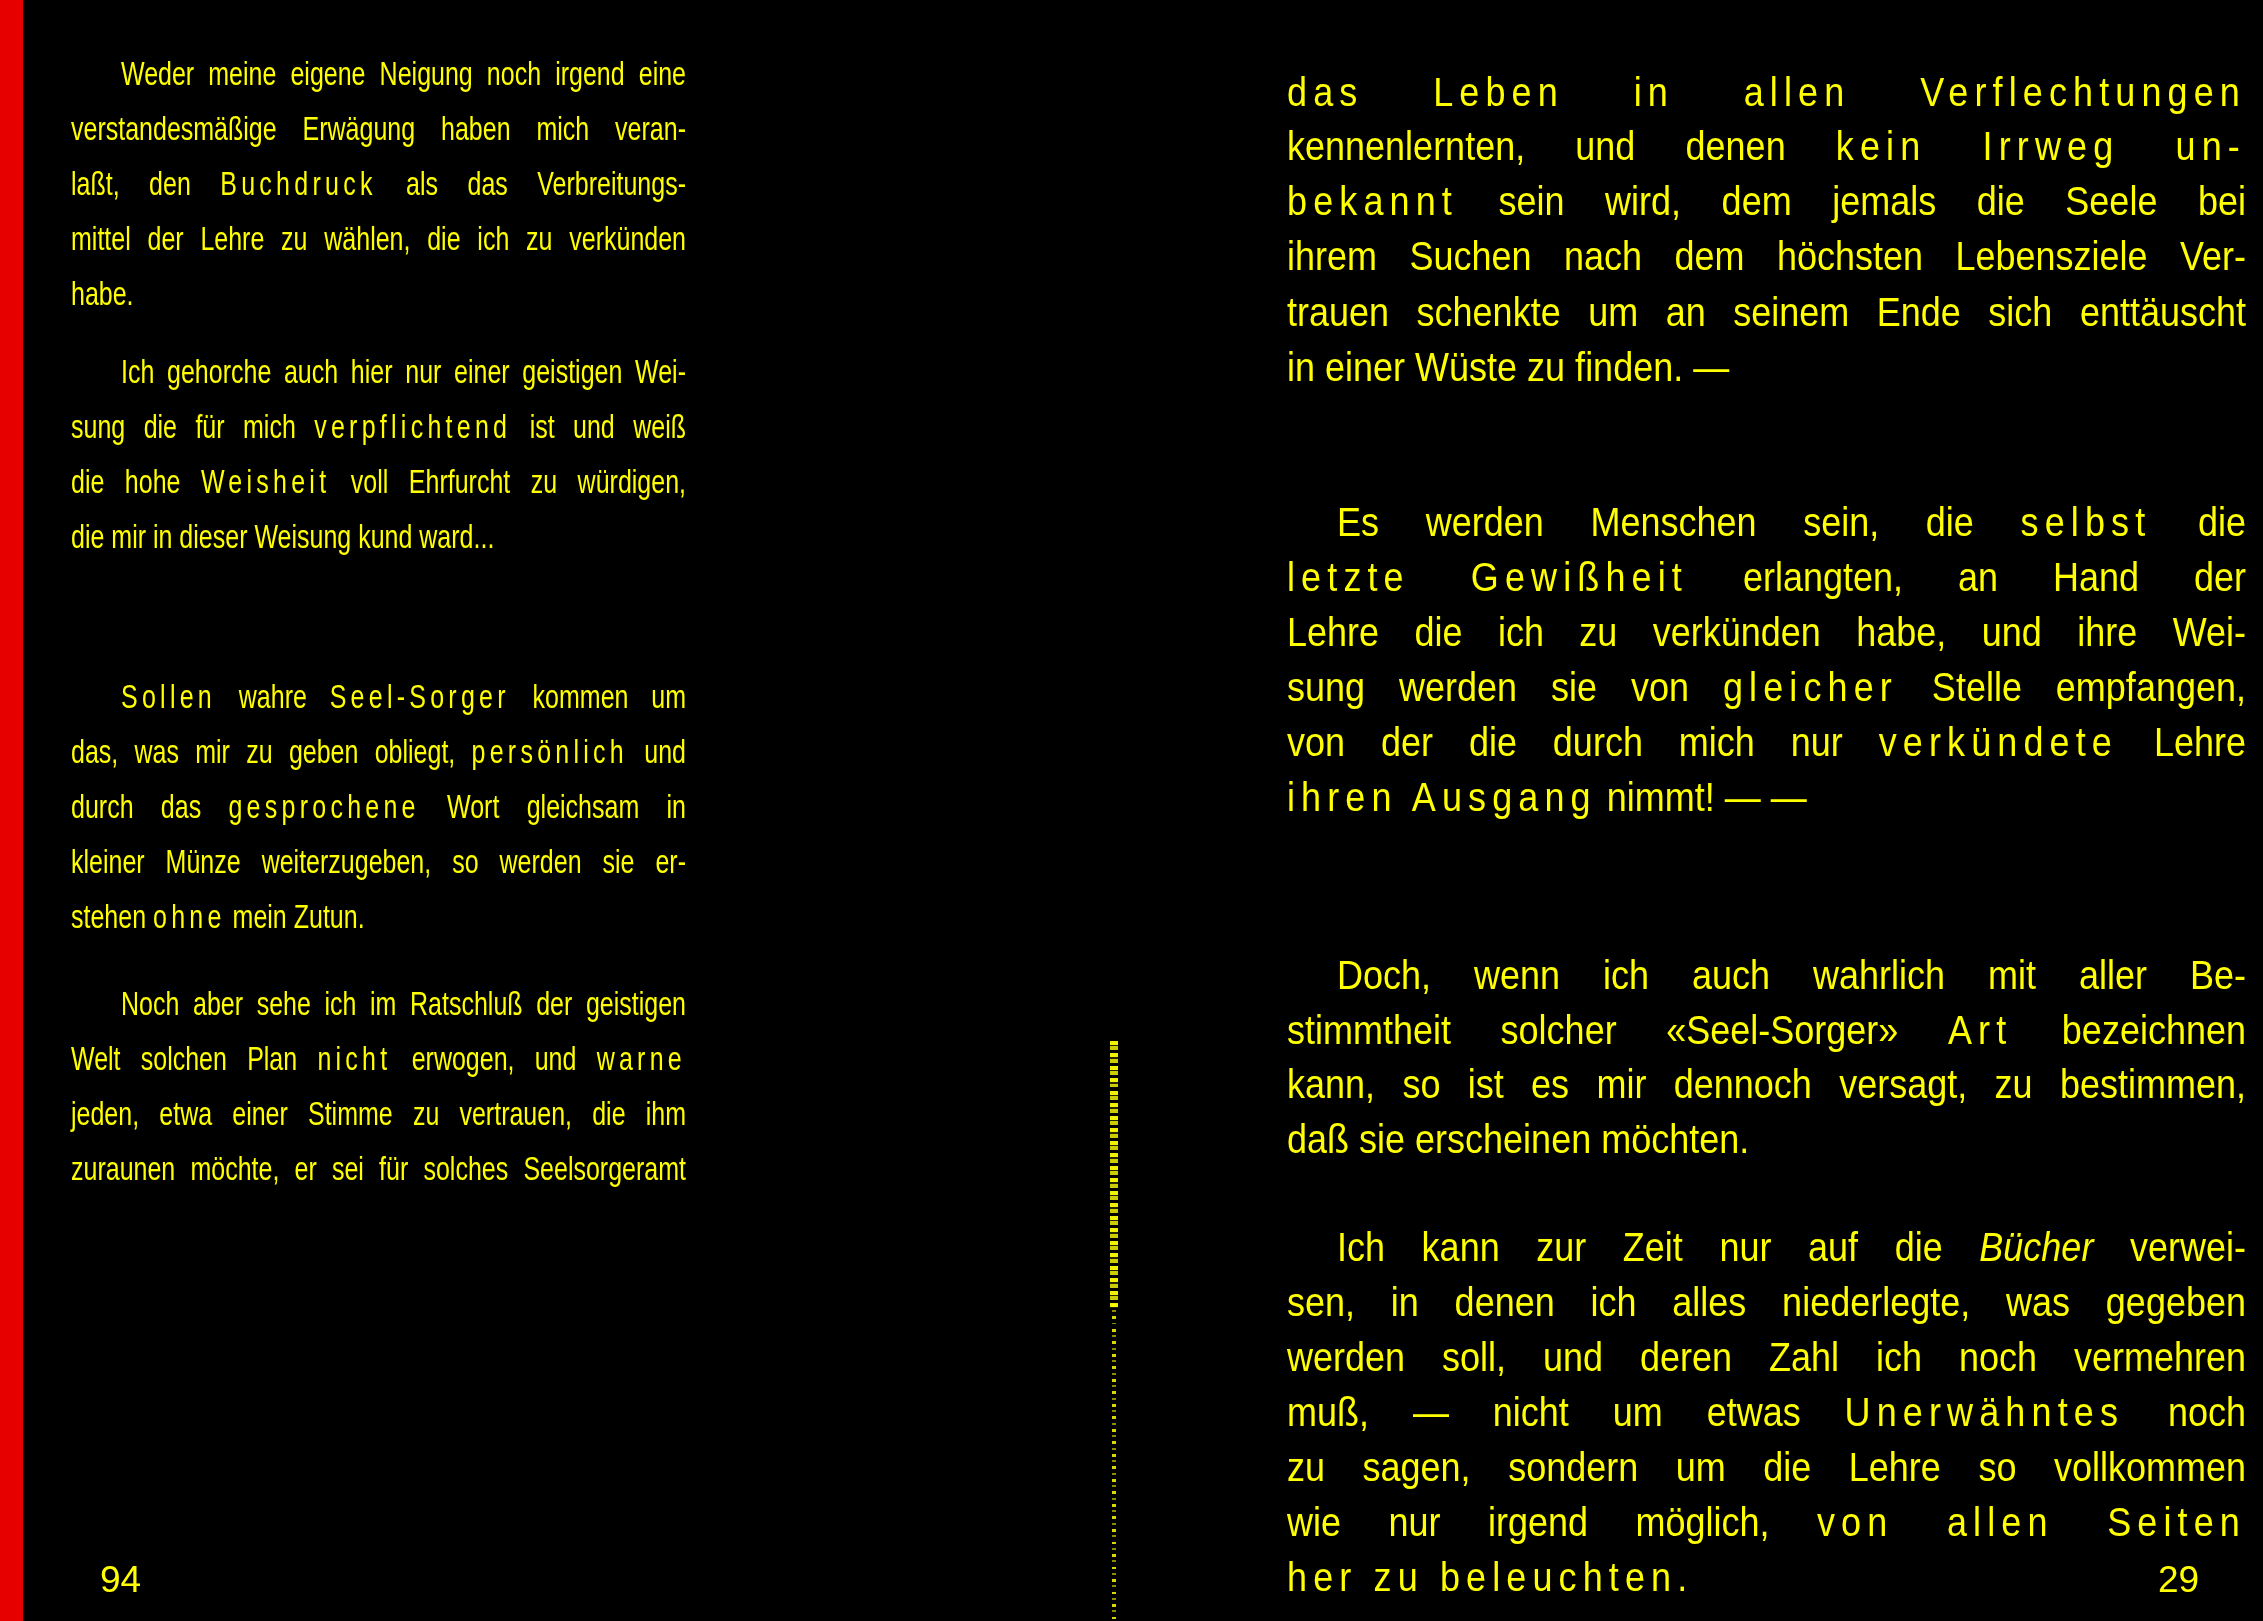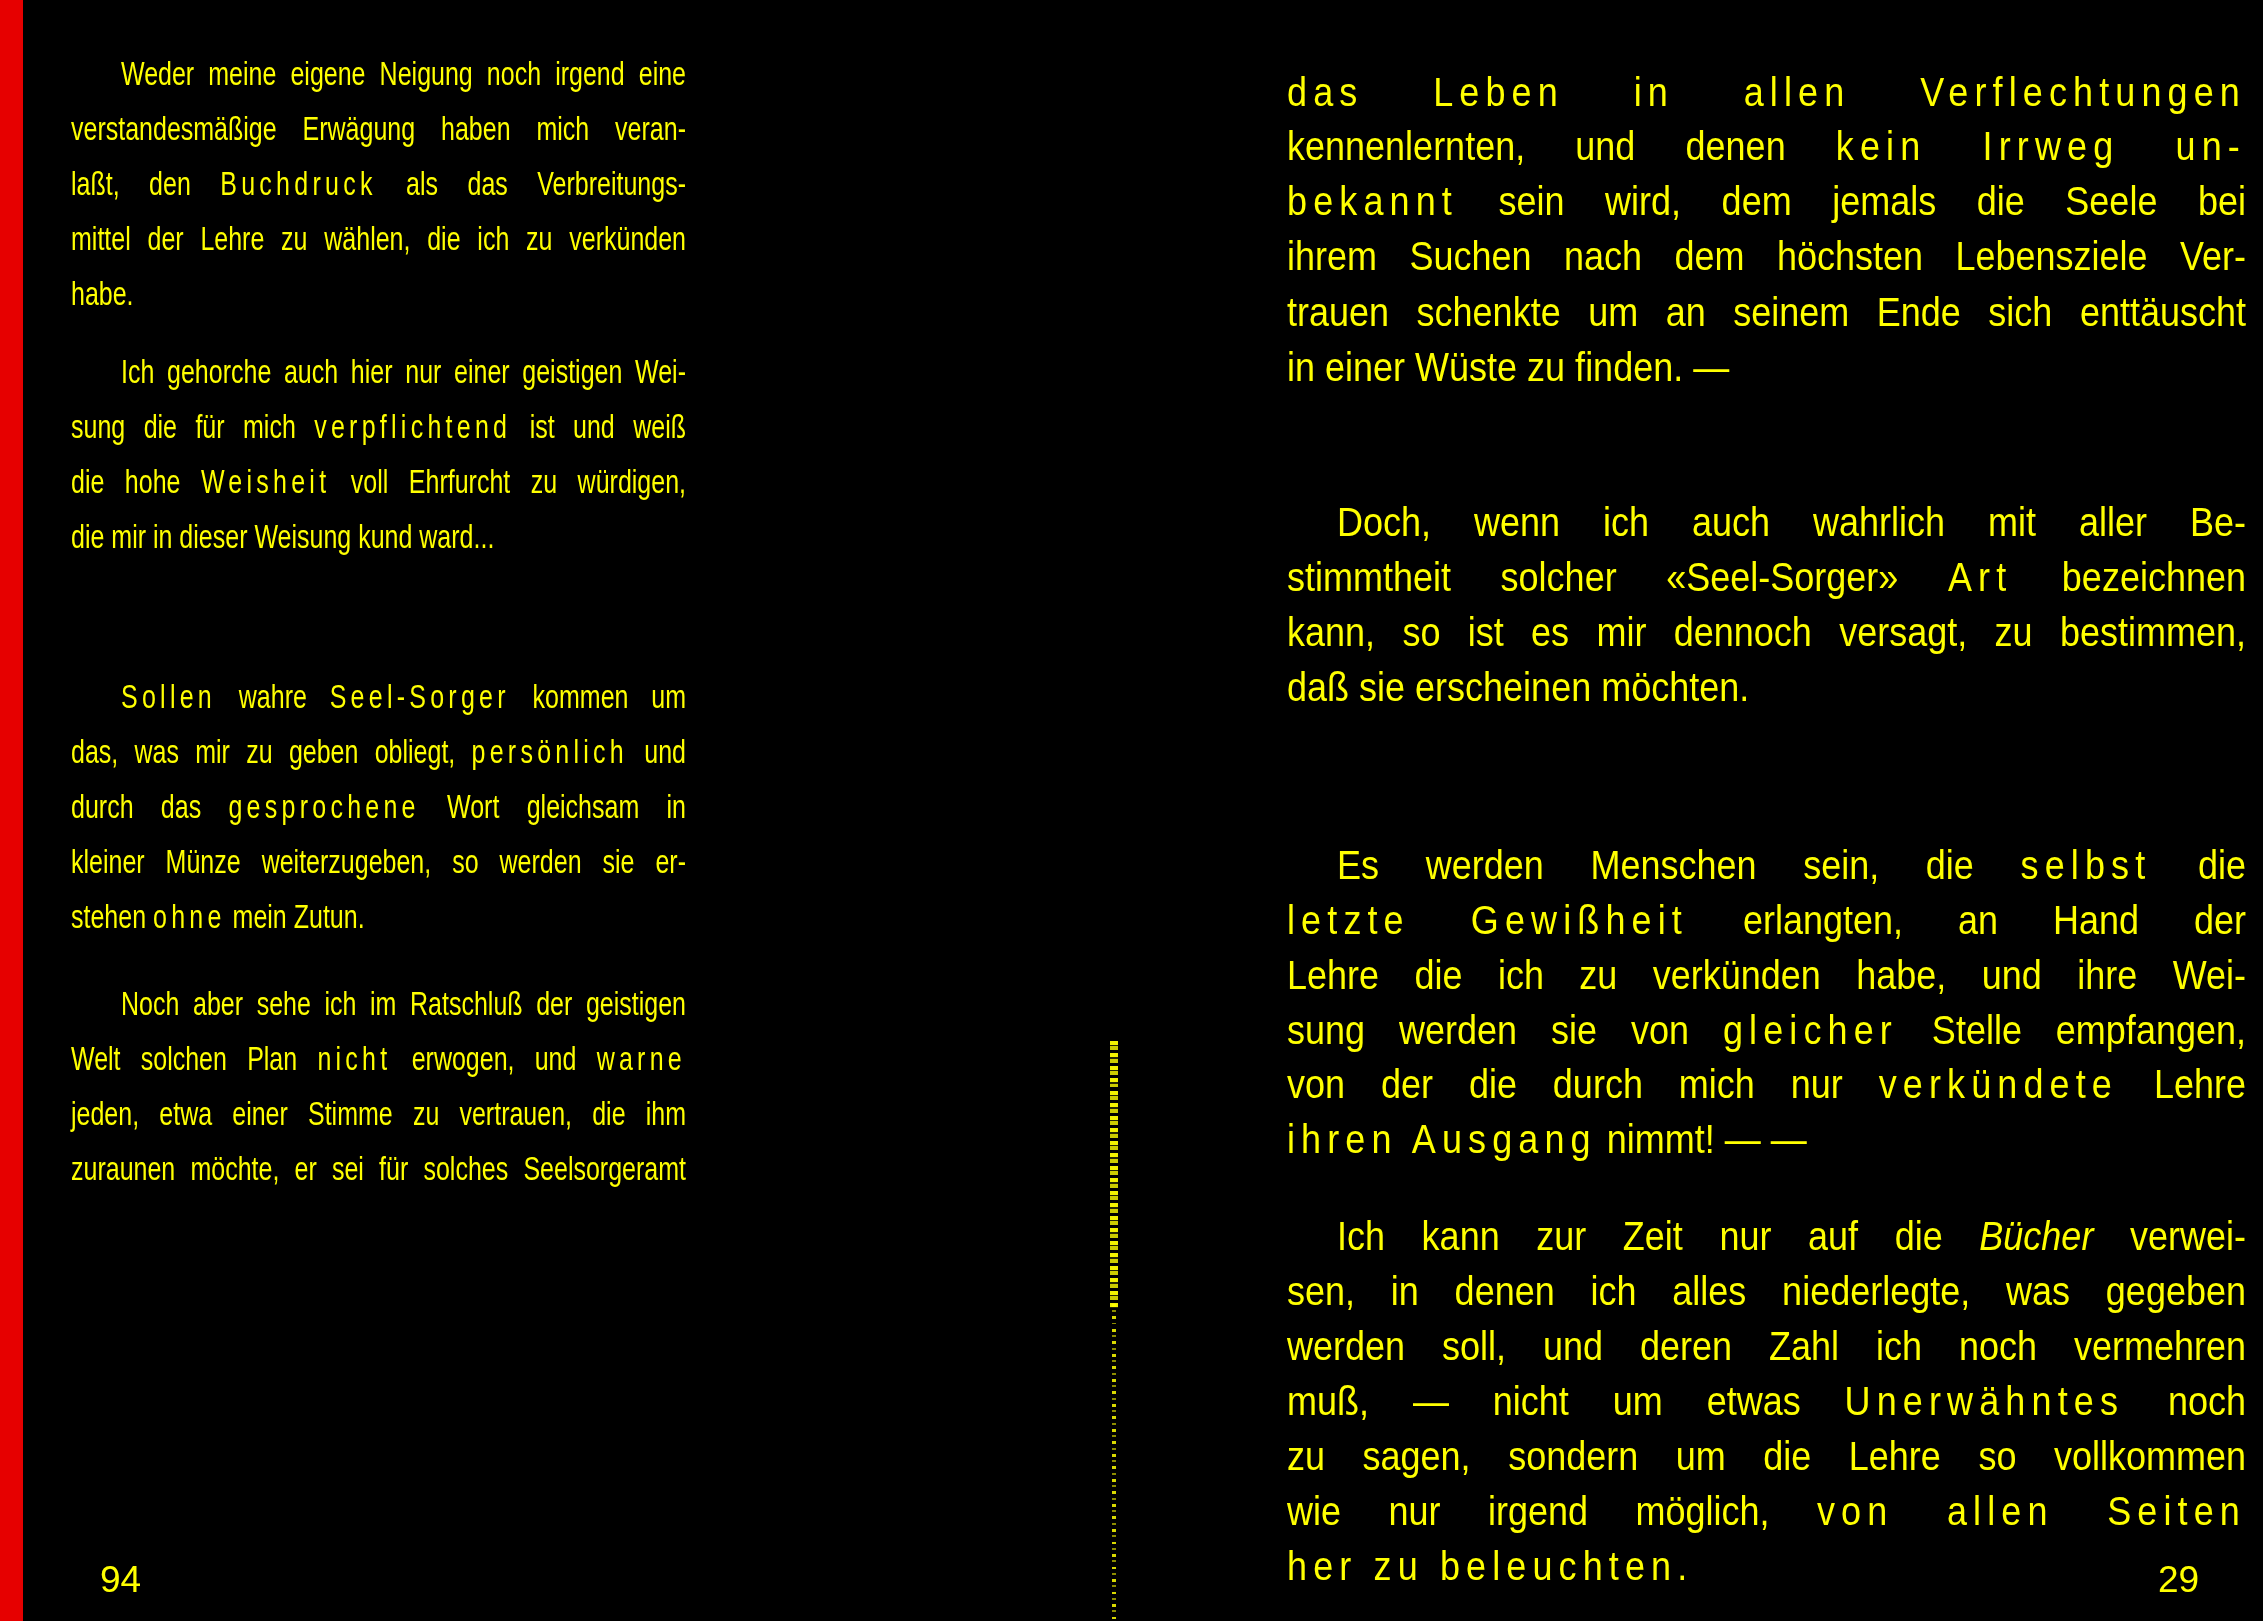--- a/index.html
+++ b/index.html
@@ -18,21 +18,21 @@
   .page{position:absolute;}
   .page-left{left:71px;top:46px;width:615px;}
   .page-right{left:1287px;top:64px;width:959px;}
   .para{margin:0;}
   .page-left  .para:nth-child(2){margin-top:23px;}
   .page-left  .para:nth-child(3){margin-top:105px;}
   .page-left  .para:nth-child(4){margin-top:32px;}
   .page-left  .para:nth-child(5){margin-top:55px;}
   .page-right .para:nth-child(2){margin-top:100px;}
   .page-right .para:nth-child(3){margin-top:123px;}
-  .page-right .para:nth-child(4){margin-top:42px;}
+  .page-right .para:nth-child(4){margin-top:53px;}
   .line{
     line-height:55px;
     text-align:justify;
     text-align-last:justify;
   }
   .page-left  .line{font-size:25px;transform:scaleY(1.30);transform-origin:50% 50%;}
   .page-right .line{font-size:36px;transform:scaleY(1.12);transform-origin:50% 50%;}
   .line.last{text-align-last:left;}
   .line.indent{padding-left:50px;}
   .sp{letter-spacing:.17em;}
@@ -97,32 +97,32 @@
     <div id="right-paras">
         <div class="para">
           <div class="line"><span class="sp">das Leben in allen Verflechtungen</span></div>
           <div class="line"><span>kennenlernten, und denen </span><span class="sp">kein Irrweg un-</span></div>
           <div class="line"><span class="sp">bekannt</span><span> sein wird, dem jemals die Seele bei</span></div>
           <div class="line"><span>ihrem Suchen nach dem höchsten Lebensziele Ver-</span></div>
           <div class="line"><span>trauen schenkte um an seinem Ende sich enttäuscht</span></div>
           <div class="line last"><span>in einer Wüste zu finden. —</span></div>
         </div>
         <div class="para">
-          <div class="line indent"><span>Doch, wenn ich auch wahrlich mit aller Be-</span></div>
-          <div class="line"><span>stimmtheit solcher «Seel-Sorger» </span><span class="sp">Art</span><span> bezeichnen</span></div>
-          <div class="line"><span>kann, so ist es mir dennoch versagt, zu bestimmen,</span></div>
-          <div class="line last"><span>daß sie erscheinen möchten.</span></div>
-        </div>
-        <div class="para">
           <div class="line indent"><span>Es werden Menschen sein, die </span><span class="sp">selbst</span><span> die</span></div>
           <div class="line"><span class="sp">letzte Gewißheit</span><span> erlangten, an Hand der</span></div>
           <div class="line"><span>Lehre die ich zu verkünden habe, und ihre Wei-</span></div>
           <div class="line"><span>sung werden sie von </span><span class="sp">gleicher</span><span> Stelle empfangen,</span></div>
           <div class="line"><span>von der die durch mich nur </span><span class="sp">verkündete</span><span> Lehre</span></div>
           <div class="line last"><span class="sp">ihren Ausgang</span><span> nimmt! — —</span></div>
+        </div>
+        <div class="para">
+          <div class="line indent"><span>Doch, wenn ich auch wahrlich mit aller Be-</span></div>
+          <div class="line"><span>stimmtheit solcher «Seel-Sorger» </span><span class="sp">Art</span><span> bezeichnen</span></div>
+          <div class="line"><span>kann, so ist es mir dennoch versagt, zu bestimmen,</span></div>
+          <div class="line last"><span>daß sie erscheinen möchten.</span></div>
         </div>
         <div class="para">
           <div class="line indent"><span>Ich kann zur Zeit nur auf die </span><span class="it">Bücher</span><span> verwei-</span></div>
           <div class="line"><span>sen, in denen ich alles niederlegte, was gegeben</span></div>
           <div class="line"><span>werden soll, und deren Zahl ich noch vermehren</span></div>
           <div class="line"><span>muß, — nicht um etwas </span><span class="sp">Unerwähntes</span><span> noch</span></div>
           <div class="line"><span>zu sagen, sondern um die Lehre so vollkommen</span></div>
           <div class="line"><span>wie nur irgend möglich, </span><span class="sp">von allen Seiten</span></div>
           <div class="line last"><span class="sp">her zu beleuchten.</span></div>
         </div>

